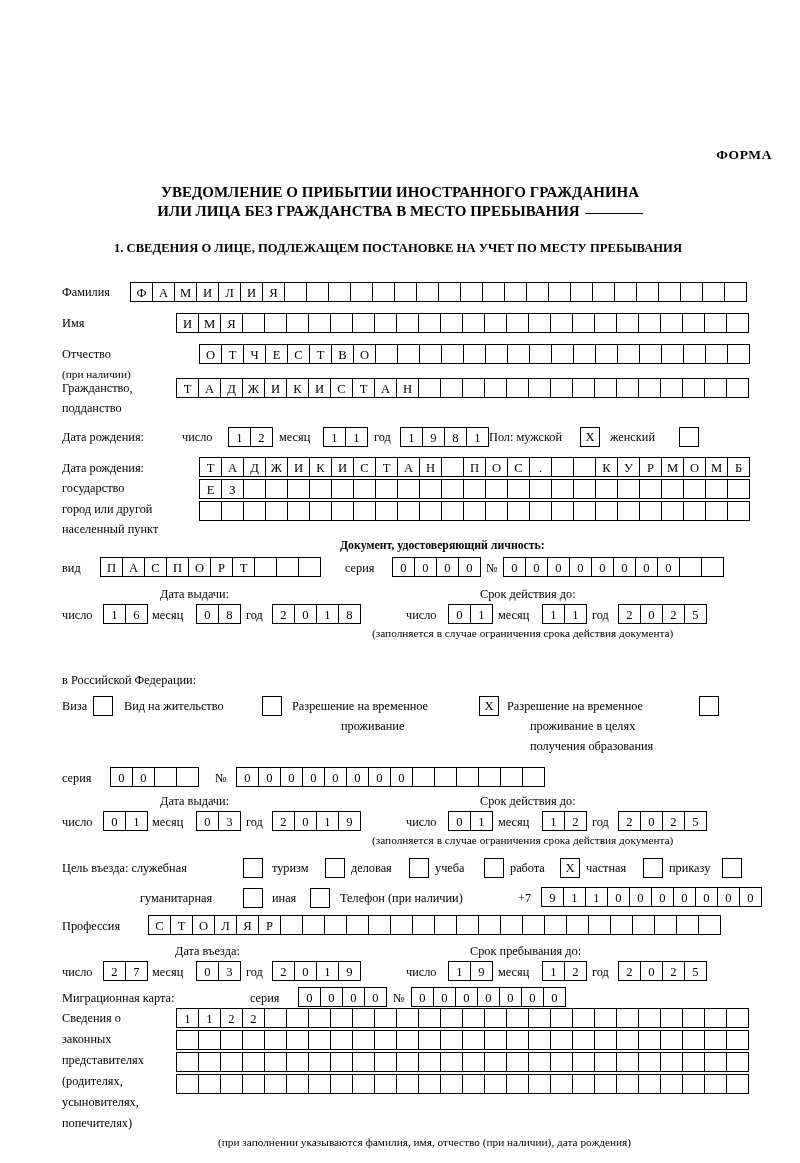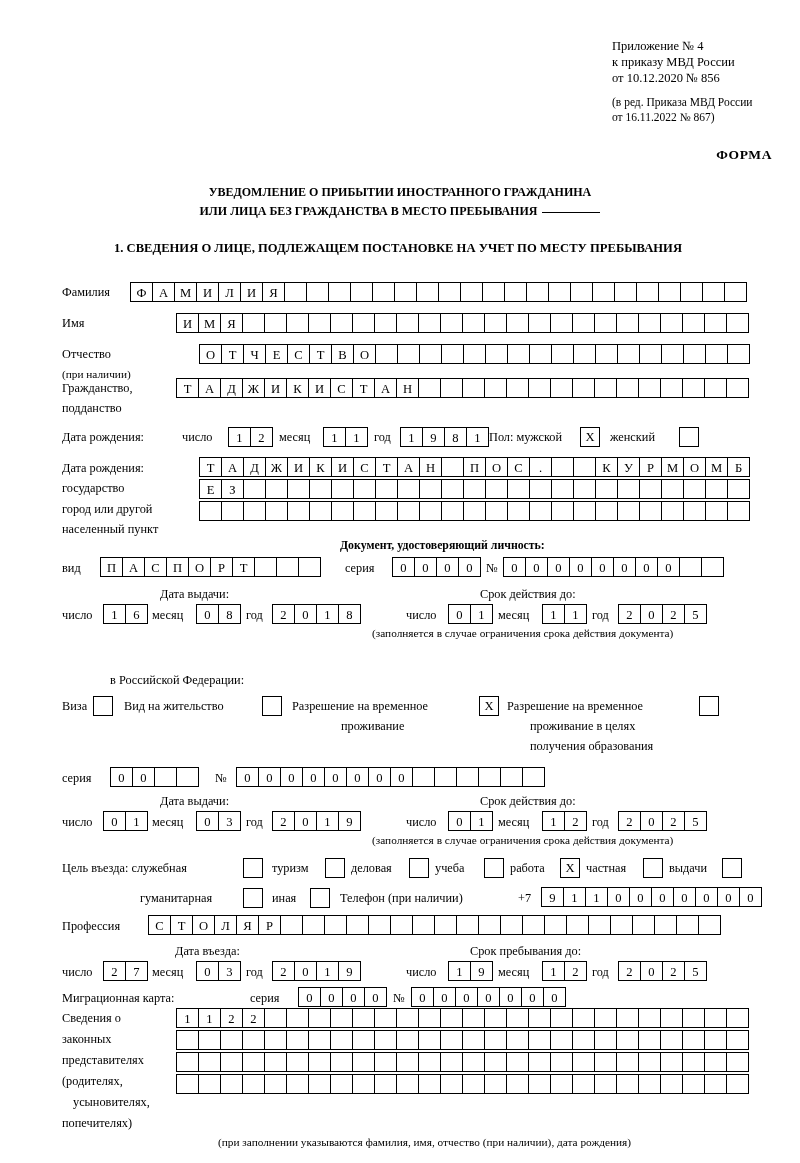--- a/index.html
+++ b/index.html
@@ -47,21 +47,21 @@
     font-weight: bold;
     letter-spacing: .6px;
   }
 
   .title {
     position: absolute;
     top: 183px;
     left: 0;
     width: 800px;
     text-align: center;
-    font-size: 12px;
+    font-size: 15px;
     font-weight: bold;
     line-height: 19px;
   }
   .title .uline {
     display: inline-block;
     width: 58px;
     border-bottom: 1px solid #000;
     margin-left: 5px;
     vertical-align: 2px;
   }
@@ -118,27 +118,20 @@
   .footnote {
     position: absolute;
     font-size: 11.3px;
   }
 </style>
 </head>
 <body>
 
 <div class="page">
 
-  <div class="hdr">
-    <div>Приложение № 4</div>
-    <div>к приказу МВД России</div>
-    <div>от 10.12.2020 № 856</div>
-    <div class="small">(в ред. Приказа МВД России</div>
-    <div class="small" style="margin-top:0">от 16.11.2022 № 867)</div>
-  </div>
   <div class="forma">ФОРМА</div>
 
   <div class="title">
     <div>УВЕДОМЛЕНИЕ О ПРИБЫТИИ ИНОСТРАННОГО ГРАЖДАНИНА</div>
     <div>
       <span>ИЛИ ЛИЦА БЕЗ ГРАЖДАНСТВА В МЕСТО ПРЕБЫВАНИЯ</span><span class="uline"></span>
     </div>
   </div>
   <div class="section1">1. СВЕДЕНИЯ О ЛИЦЕ, ПОДЛЕЖАЩЕМ ПОСТАНОВКЕ НА УЧЕТ ПО МЕСТУ ПРЕБЫВАНИЯ</div>
 
@@ -446,21 +439,21 @@
   </div>
   <div class="t" style="top:608px; left:592px;">год</div>
   <div class="cells" style="top:604px; left:618px;">
     <div class="cell">2</div>
     <div class="cell">0</div>
     <div class="cell">2</div>
     <div class="cell">5</div>
   </div>
   <div class="footnote" style="top:627px; left:372px;">(заполняется в случае ограничения срока действия документа)</div>
 
-  <div class="t" style="top:673px; left:62px;margin-left:48px;">в Российской Федерации:</div>
+  <div class="t" style="top:673px; left:62px;">в Российской Федерации:</div>
 
   <div class="t" style="top:699px; left:62px;">Виза</div>
   <div class="box" style="top:696px; left:93px;"></div>
   <div class="t" style="top:699px; left:124px;">Вид на жительство</div>
   <div class="box" style="top:696px; left:262px;"></div>
   <div class="t" style="top:699px; left:292px;">Разрешение на временное</div>
   <div class="t" style="top:719px; left:341px;">проживание</div>
   <div class="box" style="top:696px; left:479px;">Х</div>
   <div class="t" style="top:699px; left:507px;">Разрешение на временное</div>
   <div class="t" style="top:719px; left:530px;">проживание в целях</div>
@@ -537,21 +530,21 @@
   <div class="t" style="top:861px; left:272px;">туризм</div>
   <div class="box" style="top:858px; left:325px;"></div>
   <div class="t" style="top:861px; left:351px;">деловая</div>
   <div class="box" style="top:858px; left:409px;"></div>
   <div class="t" style="top:861px; left:435px;">учеба</div>
   <div class="box" style="top:858px; left:484px;"></div>
   <div class="t" style="top:861px; left:510px;">работа</div>
   <div class="box" style="top:858px; left:560px;">Х</div>
   <div class="t" style="top:861px; left:586px;">частная</div>
   <div class="box" style="top:858px; left:643px;"></div>
-  <div class="t" style="top:861px; left:669px;">выдачи</div>
+  <div class="t" style="top:861px; left:669px;">приказу</div>
   <div class="box" style="top:858px; left:722px;"></div>
 
   <div class="t" style="top:891px; left:140px;">гуманитарная</div>
   <div class="box" style="top:888px; left:243px;"></div>
   <div class="t" style="top:891px; left:272px;">иная</div>
   <div class="box" style="top:888px; left:310px;"></div>
 
   <div class="t" style="top:891px; left:340px;">Телефон (при наличии)</div>
   <div class="t" style="top:891px; left:518px;">+7</div>
   <div class="cells" style="top:887px; left:541px;">
@@ -652,21 +645,21 @@
     <div class="cell">0</div>
     <div class="cell">0</div>
     <div class="cell">0</div>
     <div class="cell">0</div>
   </div>
 
   <div class="t" style="top:1011px; left:62px;">Сведения о</div>
   <div class="t" style="top:1032px; left:62px;">законных</div>
   <div class="t" style="top:1053px; left:62px;">представителях</div>
   <div class="t" style="top:1074px; left:62px;">(родителях,</div>
-  <div class="t" style="top:1095px; left:73px;">усыновителях,</div>
+  <div class="t" style="top:1095px; left:62px;">усыновителях,</div>
   <div class="t" style="top:1116px; left:62px;">попечителях)</div>
 
   <div class="cells" style="top:1008px; left:176px;">
     <div class="cell">1</div>
     <div class="cell">1</div>
     <div class="cell">2</div>
     <div class="cell">2</div>
     <div class="cell"></div>
     <div class="cell"></div>
     <div class="cell"></div>

